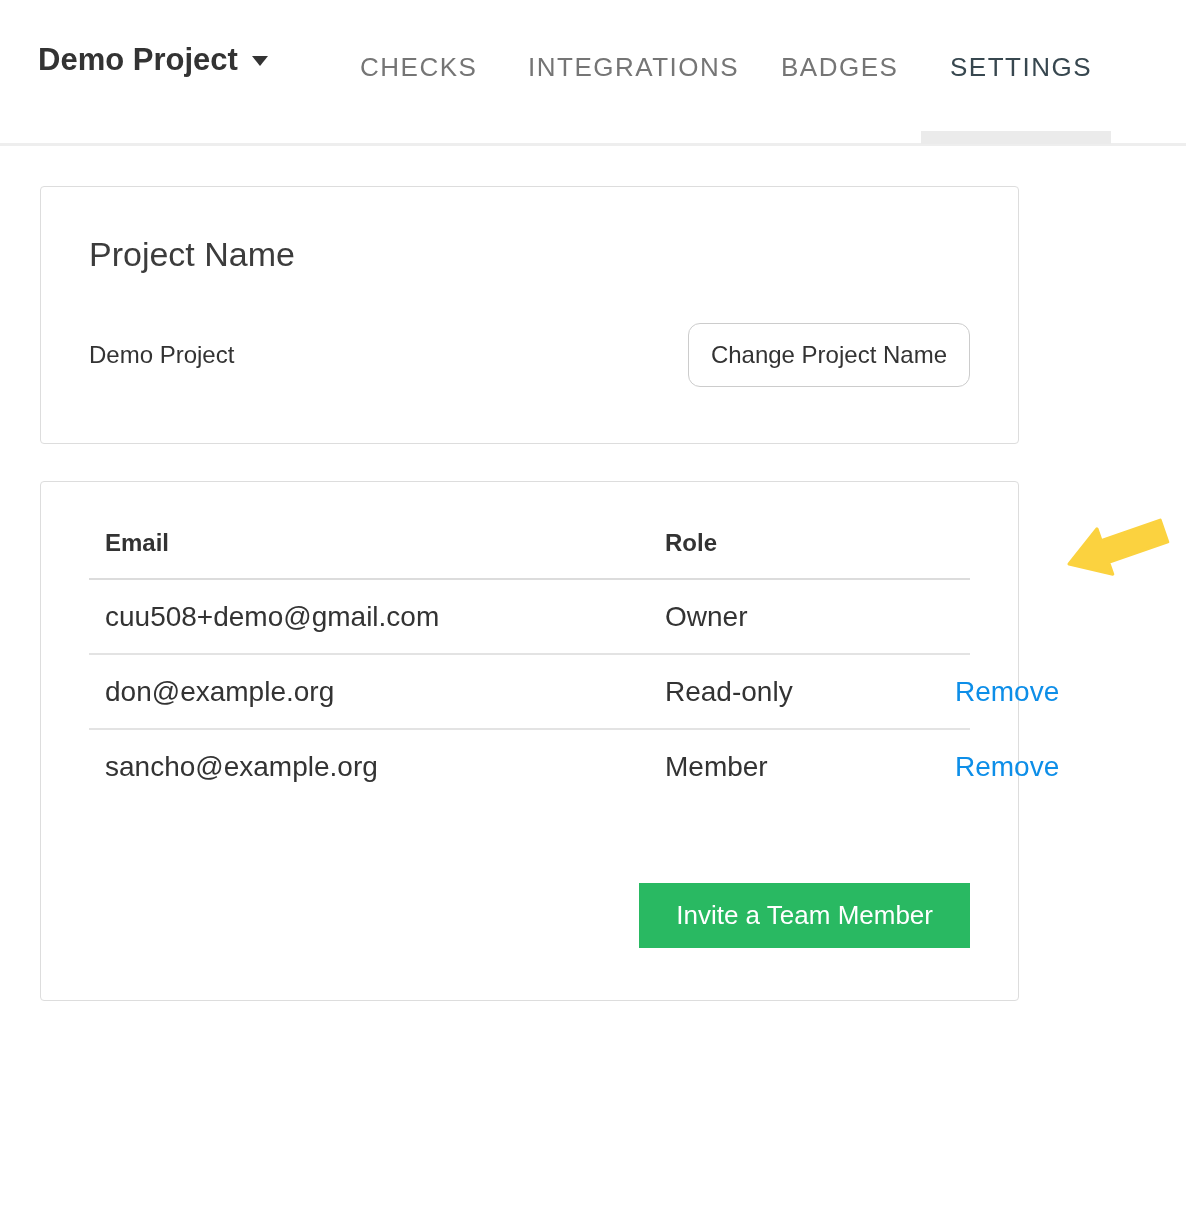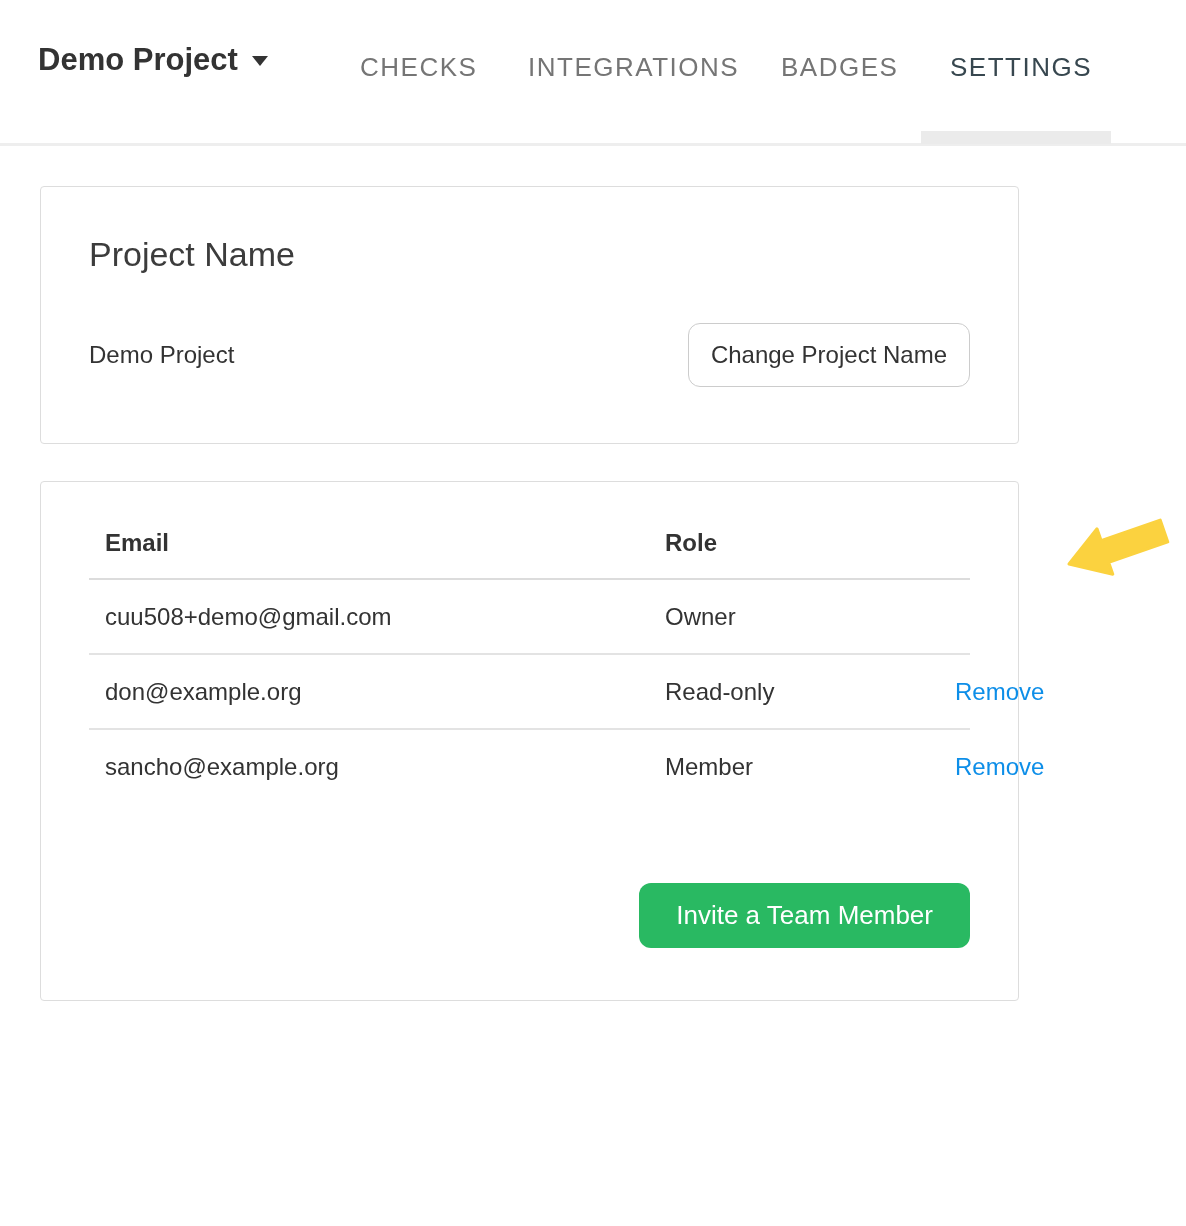--- a/index.html
+++ b/index.html
@@ -106,21 +106,21 @@
   }
   .team-table th {
     text-align: left;
     font-size: 24px;
     font-weight: bold;
     color: #333333;
     padding: 0 16px 21px 16px;
     border-bottom: 2px solid #dcdcdc;
   }
   .team-table td {
-    font-size: 24px;
+    font-size: 28px;
     color: #333333;
     padding: 22px 16px;
     line-height: 29px;
   }
   .team-table tbody tr + tr td { border-top: 2px solid #e3e3e3; }
   .col-email  { width: 560px; }
   .col-role   { width: 290px; }
   .col-action { width: auto; }
   .td-action, .th-action { text-align: left; }
   .remove-link {
@@ -130,21 +130,21 @@
   }
 
   
   .invite-row { margin-top: 80px; text-align: right; }
   .btn-primary {
     font-family: inherit;
     font-size: 26px;
     color: #ffffff;
     background: #29b962;
     border: none;
-    border-radius: 12px;
+    border-radius: 0;
     padding: 17px 37px;
     cursor: pointer;
     white-space: nowrap;
   }
 
   
   .annotation-arrow {
     position: absolute;
     left: 1025px; top: 36px;
     width: 104px; height: 58px;

